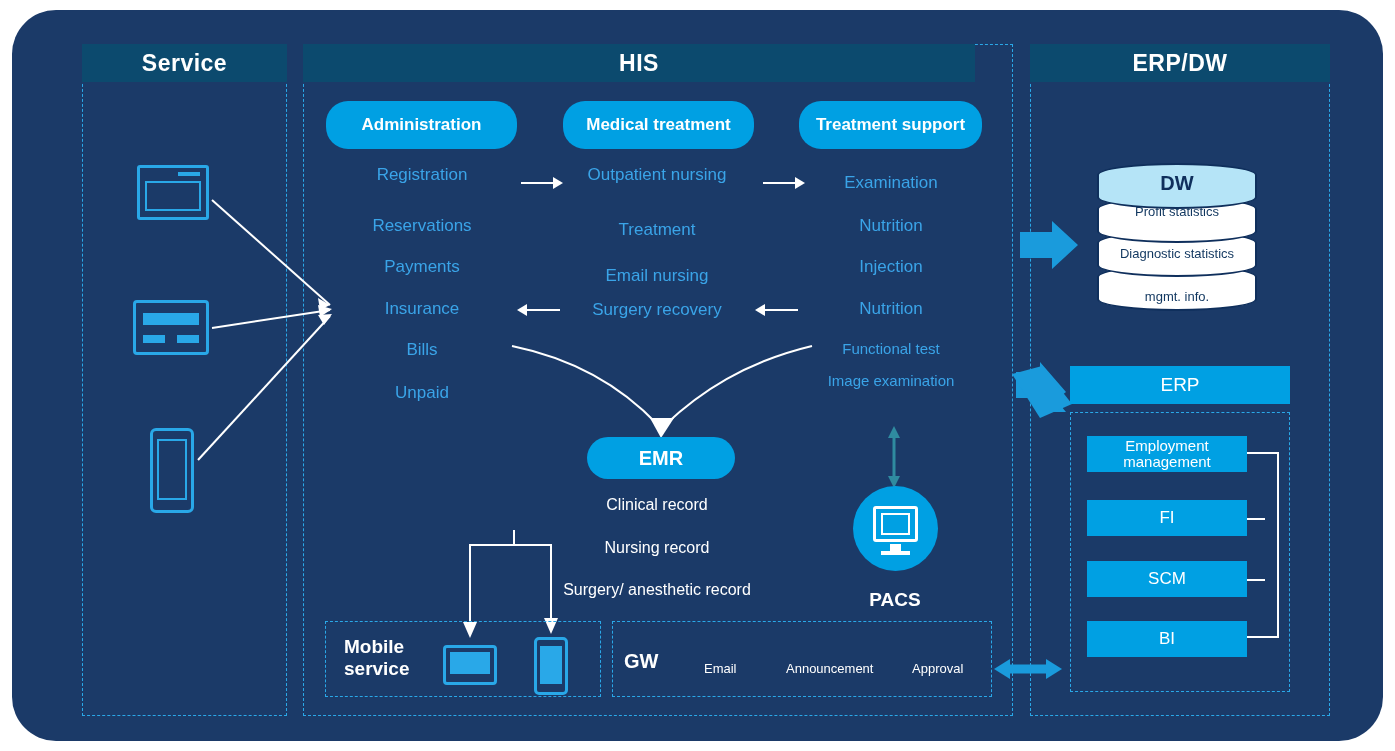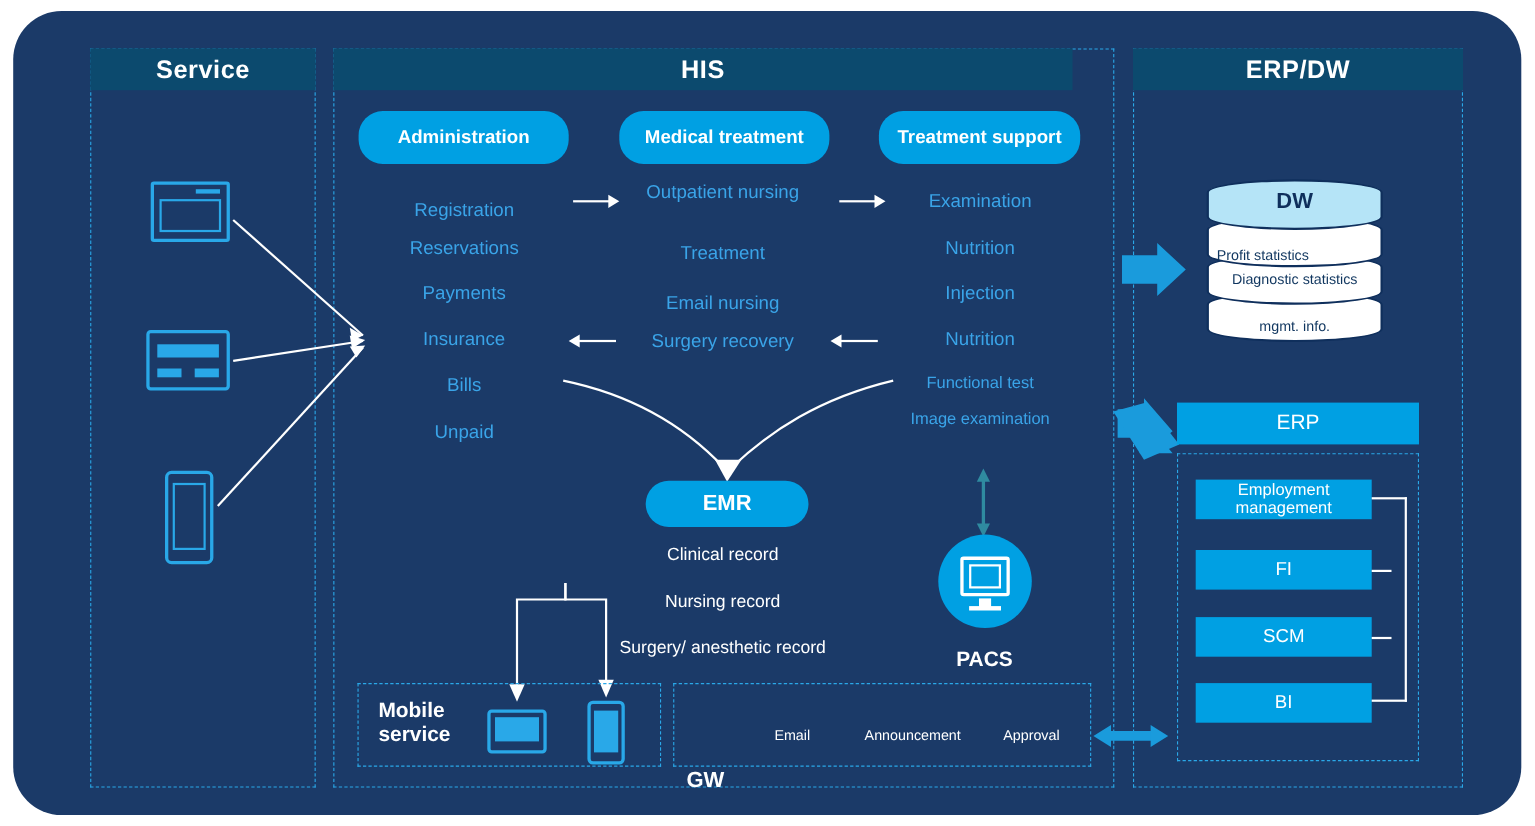--- a/index.html
+++ b/index.html
@@ -132,21 +132,21 @@
   .m-tablet { position: absolute; left: 443px; top: 645px; width: 54px; height: 40px; border: 3px solid #29a8e8; border-radius: 4px; box-sizing: border-box; }
   .m-tablet-in { position: absolute; left: 4px; top: 4px; right: 4px; bottom: 8px; background: #29a8e8; }
   .m-phone { position: absolute; left: 534px; top: 637px; width: 34px; height: 58px; border: 3px solid #29a8e8; border-radius: 5px; box-sizing: border-box; }
   .m-phone-in { position: absolute; left: 3px; top: 6px; right: 3px; bottom: 8px; background: #29a8e8; }
 
   
   .gw-box {
     position: absolute; left: 612px; top: 621px; width: 380px; height: 76px;
     border: 1.5px dashed #2aa8e8; box-sizing: border-box;
   }
-  .gw-label { position: absolute; left: 624px; top: 650px; color: #ffffff; font-weight: bold; font-size: 20px; margin-top: 48px; }
+  .gw-label { position: absolute; left: 624px; top: 650px; color: #ffffff; font-weight: bold; font-size: 20px; }
   .gw-item { position: absolute; color: #ffffff; font-size: 13px; top: 661px; }
   .gw-email { left: 704px; }
   .gw-ann { left: 786px; }
   .gw-app { left: 912px; }
 
   
   .pacs-circle {
     position: absolute; left: 853px; top: 486px; width: 85px; height: 85px;
     border-radius: 50%; background: #00a0e3;
   }
@@ -168,21 +168,21 @@
   }
   .dw-top { top: 0; background: #b5e4f7; }
   .dw-s2 { top: 34px; background: #ffffff; }
   .dw-s3 { top: 68px; background: #ffffff; }
   .dw-s4 { top: 102px; background: #ffffff; }
   .dw-text {
     position: absolute; width: 160px; text-align: center;
     color: #10365f; font-size: 13px;
   }
   .dw-title { top: 172px; left: 1097px; width: 160px; text-align: center; color: #0f2f5c; font-weight: bold; font-size: 20px; position: absolute; }
-  .dw-t1 { top: 204px; left: 1068px; position: absolute; margin-top: 20px; }
+  .dw-t1 { top: 204px; left: 1097px; position: absolute; }
   .dw-t2 { top: 246px; left: 1097px; position: absolute; }
   .dw-t3 { top: 289px; left: 1097px; position: absolute; }
 
   
   .erp-box { position: absolute; left: 1070px; top: 366px; width: 220px; height: 38px; background: #00a0e3; color: #fff; display:flex; align-items:center; justify-content:center; font-size: 19px; }
   .erp-dash { position: absolute; left: 1070px; top: 412px; width: 220px; height: 280px; border: 1.5px dashed #2aa8e8; box-sizing: border-box; }
   .erp-item {
     position: absolute; left: 1087px; width: 160px; height: 36px;
     background: #00a0e3; color: #ffffff; display: flex; align-items: center;
     justify-content: center; font-size: 15px; text-align: center; line-height: 1.1;
@@ -220,21 +220,21 @@
     <div class="tablet-bar3"></div>
   </div>
   <div class="dev phone">
     <div class="phone-inner"></div>
   </div>
 
   <div class="pill pill-admin">Administration</div>
   <div class="pill pill-med">Medical treatment</div>
   <div class="pill pill-treat">Treatment support</div>
 
-  <div class="col-item col-admin-x" style="top:180px">Registration</div>
+  <div class="col-item col-admin-x" style="top:164px">Registration</div>
   <div class="col-item col-admin-x" style="top:215px">Reservations</div>
   <div class="col-item col-admin-x" style="top:256px">Payments</div>
   <div class="col-item col-admin-x" style="top:298px">Insurance</div>
   <div class="col-item col-admin-x" style="top:339px">Bills</div>
   <div class="col-item col-admin-x" style="top:382px">Unpaid</div>
 
   <div class="col-item col-med-x" style="top:164px">Outpatient nursing</div>
   <div class="col-item col-med-x" style="top:219px">Treatment</div>
   <div class="col-item col-med-x" style="top:265px">Email nursing</div>
   <div class="col-item col-med-x" style="top:299px">Surgery recovery</div>

